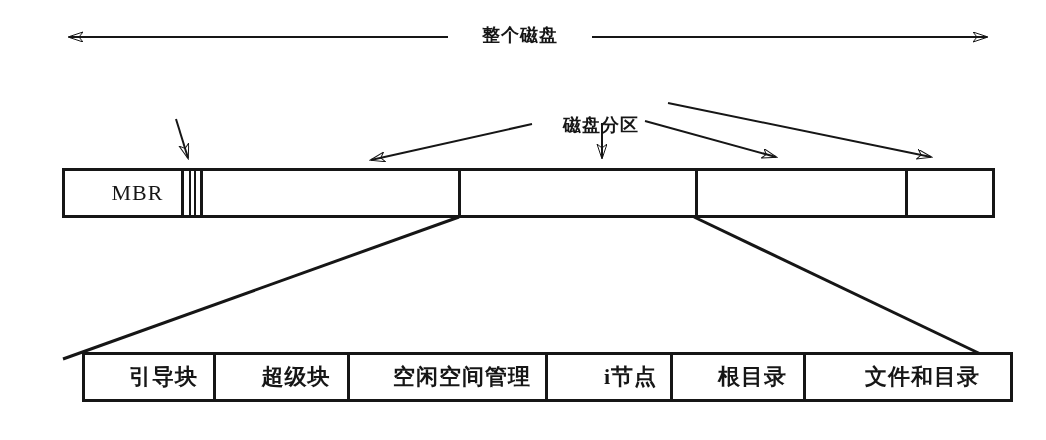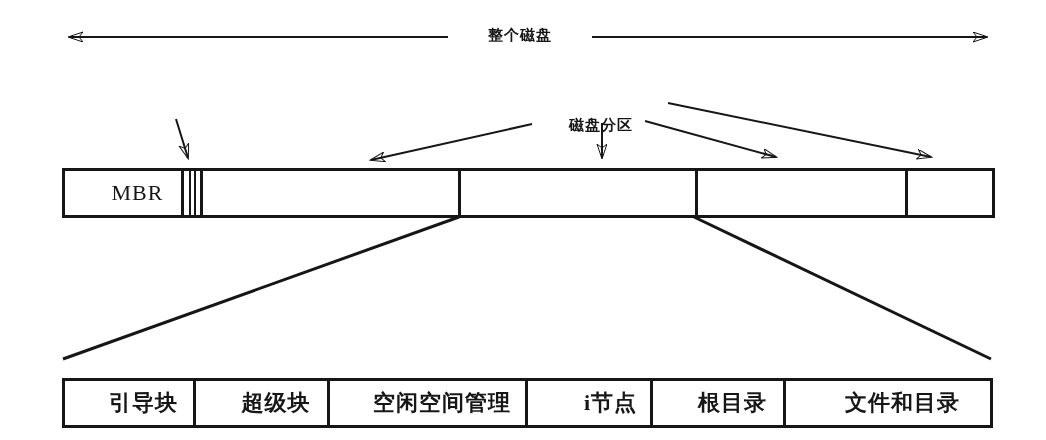--- a/index.html
+++ b/index.html
@@ -13,21 +13,21 @@
     overflow: hidden;
     font-family: "Liberation Serif", "DejaVu Serif", serif;
     color: var(--ink);
   }
   .lines-svg { position: absolute; left: 0; top: 0; width: 1046px; height: 440px; }
   .lines-svg line, .lines-svg path { stroke: var(--ink); fill: none; }
 
   .floating-label {
     position: absolute;
     text-align: center;
-    font-size: 15px;
+    font-size: 18px;
     font-weight: 600;
     line-height: 26px;
     letter-spacing: 1px;
     color: var(--ink);
     white-space: nowrap;
   }
   .on-line { background: var(--bg); padding: 0 10px; }
 
   .bar {
     position: absolute;
@@ -85,21 +85,21 @@
       <div class="vline" style="left: 116px; width: 3px;"></div>
       <div class="vline" style="left: 124px; width: 2px;"></div>
       <div class="vline" style="left: 129px; width: 2px;"></div>
       <div class="vline" style="left: 135px; width: 3px;"></div>
     </span>
     <div class="vline" style="left: 393px; width: 3px;"></div>
     <div class="vline" style="left: 630px; width: 3px;"></div>
     <div class="vline" style="left: 840px; width: 3px;"></div>
   </div>
 
-  <div class="bar" style="top: 378px; width: 931px;">
+  <div class="bar" style="top: 352px; width: 931px; margin-left: 20px;">
     <div class="vline" style="left: 128px; width: 3px;"></div>
     <div class="vline" style="left: 262px; width: 3px;"></div>
     <div class="vline" style="left: 460px; width: 3px;"></div>
     <div class="vline" style="left: 585px; width: 3px;"></div>
     <div class="vline" style="left: 718px; width: 3px;"></div>
 
     <div class="cell-label fs-text" style="left: 0px;   width: 128px;">引导块</div>
     <div class="cell-label fs-text" style="left: 265px; width: 195px;">空闲空间管理</div>
     <div class="cell-label fs-text" style="left: 131px; width: 131px;">超级块</div>
     <div class="cell-label fs-text" style="left: 463px; width: 136px;">i节点</div>

